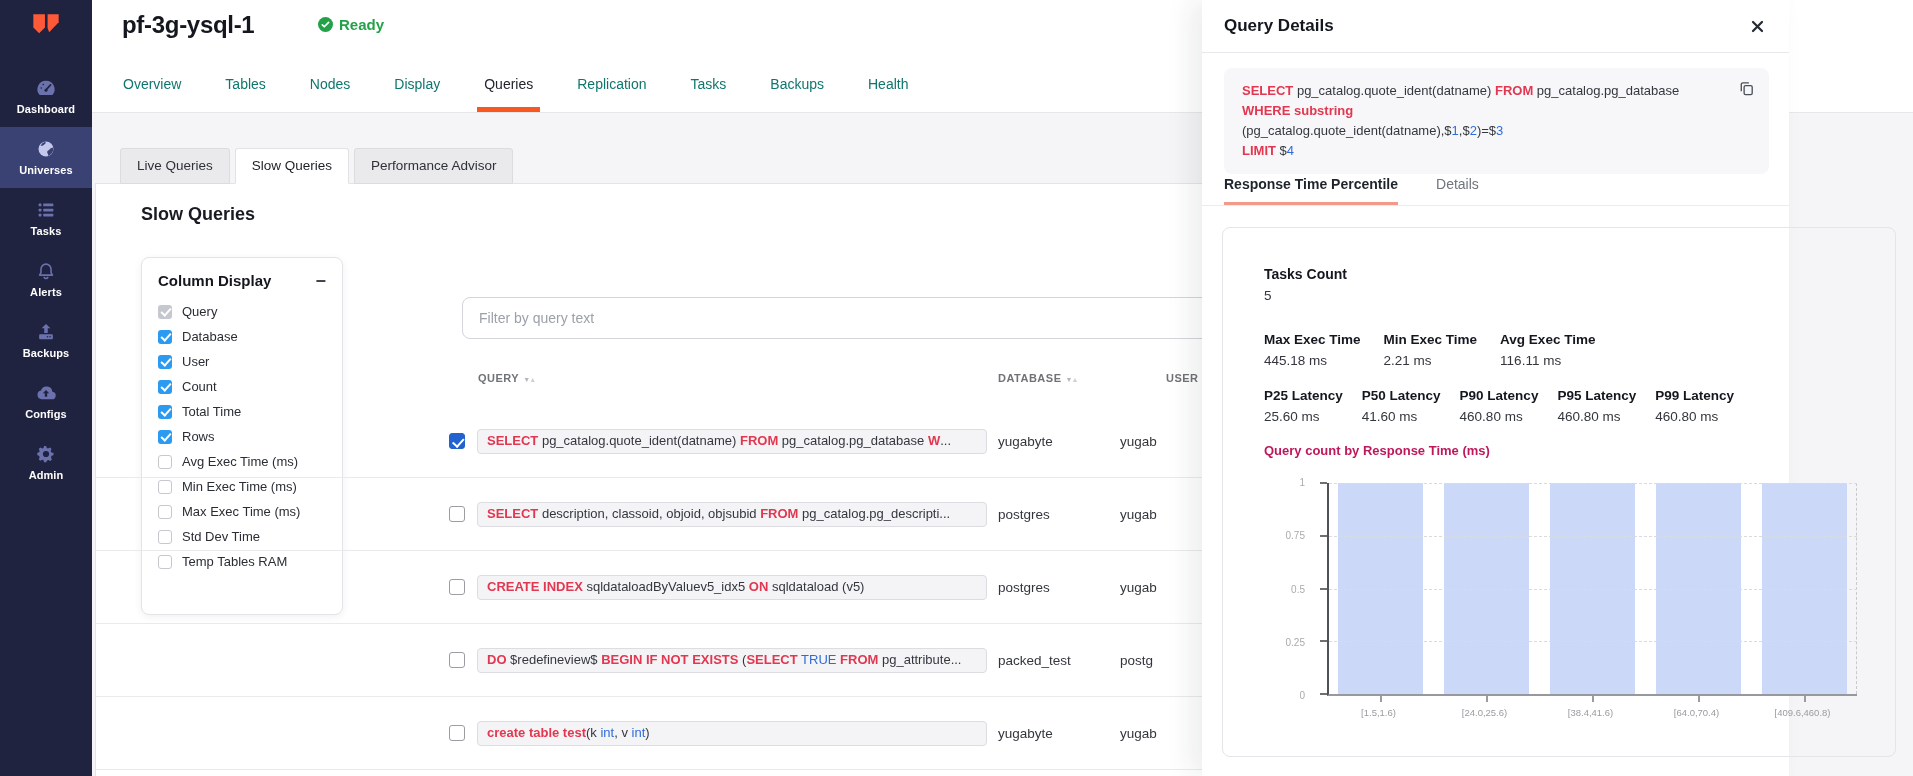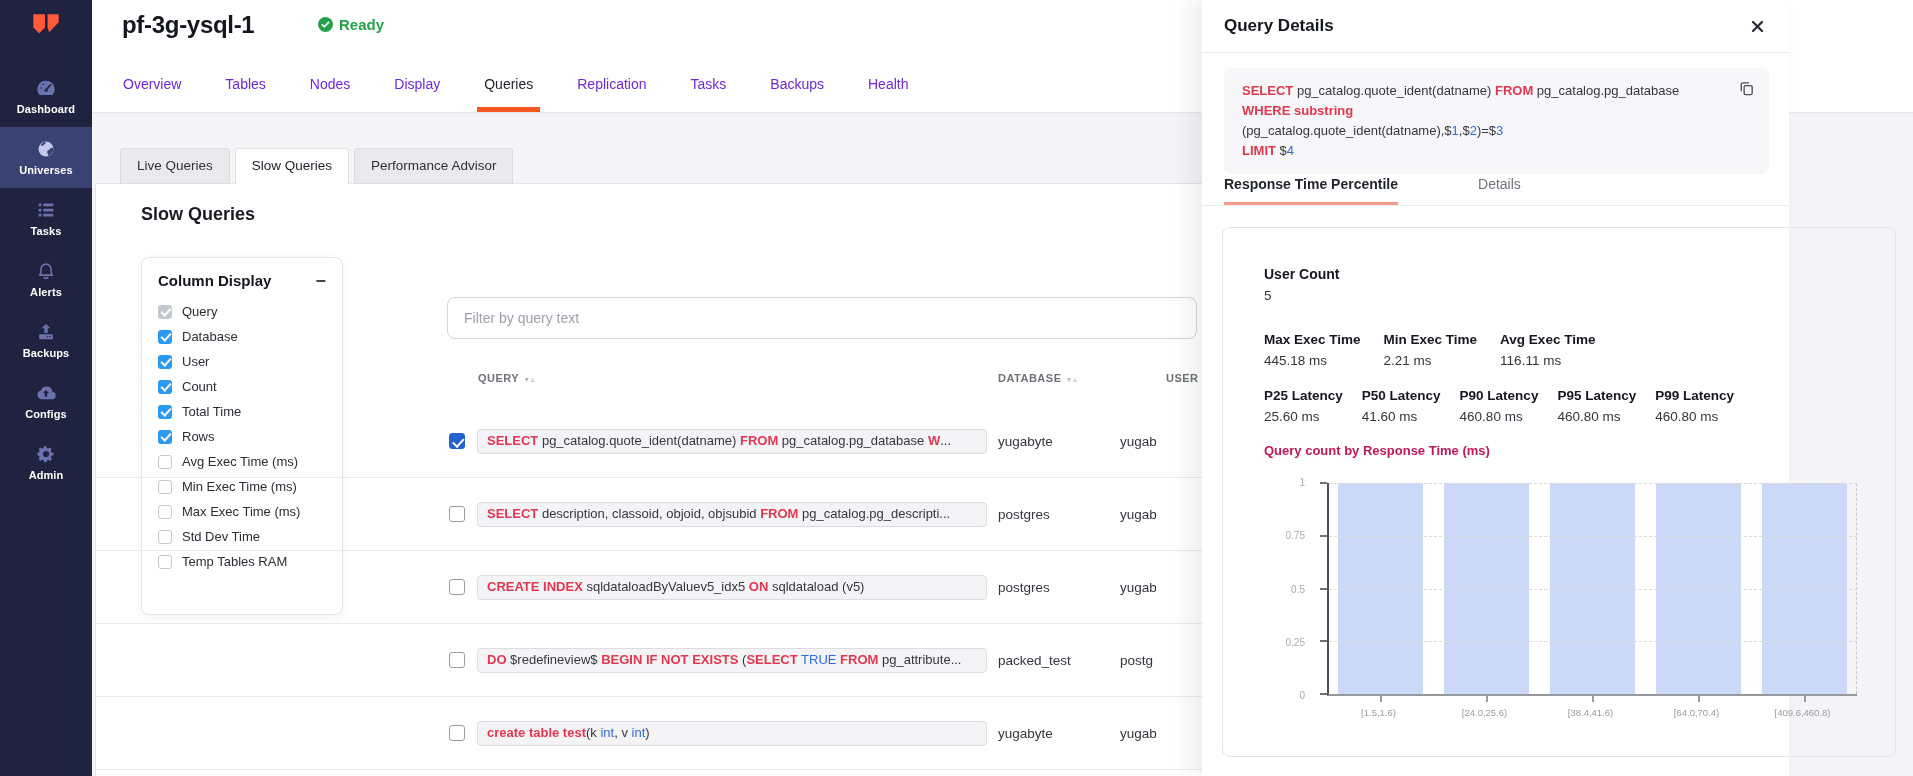--- a/index.html
+++ b/index.html
@@ -21,21 +21,21 @@
   .nav-icon svg{width:22px; height:22px; display:block;}
   .nav-label{display:block; color:#fff; font-size:11px; font-weight:700; letter-spacing:.1px;}
 
   
   #main{position:absolute; left:92px; top:0; right:0; height:776px;}
   #header-band{position:absolute; left:0; top:0; right:0; height:113px; background:#fff; border-bottom:1px solid #E7E7EA;}
   #page-title{position:absolute; left:30px; top:11px; font-size:24px; font-weight:700; color:#15171f; letter-spacing:-0.3px;}
   #ready-badge{position:absolute; left:226px; top:16px; display:flex; align-items:center; gap:6px; color:var(--green); font-size:15px; font-weight:700;}
   #ready-badge .st-icon{width:15px; height:15px; display:block;}
   #main-tabs{position:absolute; left:24px; bottom:0; display:flex;}
-  .tab{font-size:14px; color:#6d28d9; padding:0 7px 15px; margin-right:30px; border-bottom:5px solid transparent; cursor:pointer; white-space:nowrap;}
+  .tab{font-size:14px; color:#0f766e; padding:0 7px 15px; margin-right:30px; border-bottom:5px solid transparent; cursor:pointer; white-space:nowrap;}
   .tab.active{color:#23252e; border-bottom-color:var(--orange);}
 
   #content{position:absolute; left:0; top:113px; right:0; bottom:0; background:#f5f5f7;}
   #subtabs{position:absolute; left:28px; top:35px; display:flex; gap:5px; z-index:3;}
   .subtab{height:36px; line-height:34px; padding:0 16px; font-size:13.5px; color:#2e3138; background:#EAEAED; border:1px solid #DCDCE0; border-radius:3px 3px 0 0; cursor:pointer;}
   .subtab.active{background:#fff; border-color:#E2E2E6; border-bottom-color:#fff; color:#1d1f27;}
 
   #card{position:absolute; left:3px; top:70px; width:1160px; bottom:0; background:#fff; border:1px solid #E4E4E8; border-bottom:none; z-index:1;}
   #sq-heading{position:absolute; left:45px; top:20px; font-size:18px; font-weight:700; color:#191b22;}
 
@@ -46,21 +46,21 @@
   #col-collapse{font-size:18px; font-weight:700; color:#3f434b; cursor:pointer; line-height:14px;}
   #col-list{margin-top:10px;}
   .opt{display:flex; align-items:center; height:25px; font-size:13px; color:#2a2d34; cursor:pointer;}
   .cb{width:14px; height:14px; border-radius:3px; margin-right:10px; position:relative; flex:none;}
   .cb.unchecked{background:#fff; border:1px solid #C6C8CE;}
   .cb.checked{background:var(--cbblue);}
   .cb.checked-disabled{background:#C5C8CE;}
   .cb.checked::after,.cb.checked-disabled::after{content:""; position:absolute; left:4.5px; top:1.5px; width:4px; height:8px; border:solid #fff; border-width:0 2px 2px 0; transform:rotate(42deg);}
 
   
-  #filter-input{position:absolute; left:351px; top:113px; width:750px; height:42px; border:1px solid #D4D4DA; border-radius:8px; padding:0 16px; font-size:14px; font-family:"Liberation Sans",sans-serif; color:#2a2d34; outline:none;}
+  #filter-input{position:absolute; left:366px; top:113px; width:750px; height:42px; border:1px solid #D4D4DA; border-radius:8px; padding:0 16px; font-size:14px; font-family:"Liberation Sans",sans-serif; color:#2a2d34; outline:none;}
   #filter-input::placeholder{color:#9CA0A8;}
   #table-header{position:absolute; left:0; top:188px; right:0; height:20px;}
   .th{position:absolute; font-size:11px; font-weight:700; letter-spacing:.5px; color:#6F7277; cursor:pointer;}
   .th.th0{left:382px;} .th.th1{left:902px;} .th.th2{left:1070px;}
   .sort{margin-left:4px; font-size:7px; letter-spacing:-1px;}
   .sort .sd{font-style:normal; color:#B4B7BD;}
   .sort .sa{font-style:normal; color:#CFD1D6;}
   #query-rows{position:absolute; left:0; top:221px; right:0;}
   .t-row{position:relative; height:73px; border-bottom:1px solid #EAEAED; cursor:pointer;}
   .rcb{position:absolute; left:353px; top:28px; width:16px; height:16px; border-radius:3px; background:#fff; border:1px solid #9a9da4;}
@@ -72,21 +72,21 @@
   .cell{position:absolute; top:29px; font-size:13.5px; color:#33363d; white-space:nowrap;}
   .cell.db{left:902px;} .cell.user{left:1024px;}
 
   
   #panel{position:absolute; left:1202px; top:0; width:587px; height:776px; background:#fff; box-shadow:-12px 0 24px rgba(31,33,40,.08); z-index:10;}
   #panel-head{position:relative; height:53px; border-bottom:1px solid #E8E8EC;}
   #panel-title{position:absolute; left:22px; top:16px; font-size:17px; font-weight:700; color:#15171f;}
   #panel-close{position:absolute; right:24px; top:19px; width:15px; height:15px; cursor:pointer;}
   #sql-box{position:absolute; left:22px; top:68px; right:20px; background:#F7F7F9; border-radius:8px; padding:13px 44px 13px 18px; font-size:13px; line-height:20px; color:#34373e;}
   #copy-btn{position:absolute; right:13px; top:11px; width:19px; height:19px; cursor:pointer;}
-  #panel-tabs{position:absolute; left:0; top:176px; right:0; height:30px; border-bottom:1px solid #ECECEF; padding-left:22px; display:flex; gap:80px;text-align:right;}
+  #panel-tabs{position:absolute; left:0; top:176px; right:0; height:30px; border-bottom:1px solid #ECECEF; padding-left:22px; display:flex; gap:38px;text-align:right;}
   .ptab{font-size:14px; color:#70747C; padding-bottom:9px; border-bottom:3px solid transparent; cursor:pointer;}
   .ptab.active{color:#1f232b; font-weight:600; border-bottom-color:var(--salmon);}
   #stat-card{position:absolute; left:20px; top:227px; width:674px; height:530px; border:1px solid #E5E5E9; border-radius:8px;}
   .stat-label{font-size:13.5px; font-weight:700; color:#15171f; margin-bottom:6px; white-space:nowrap;}
   .stat-value{font-size:13.5px; color:#33363d; white-space:nowrap;}
   #total-block{position:absolute; left:41px; top:38px;}
   #total-block .stat-label{font-size:14px;}
   #exec-row{position:absolute; left:41px; top:104px; display:flex; gap:23px;}
   #exec-row .stat{min-width:88px;}
   #lat-row{position:absolute; left:41px; top:160px; display:flex; gap:19px;}
@@ -337,21 +337,21 @@
       </div>
   </div>
 
   <div id="panel-tabs">
       <span class="ptab active">Response Time Percentile</span>
       <span class="ptab">Details</span>
     </div>
 
   <div id="stat-card">
     <div id="total-block">
-      <div class="stat-label">User Count</div>
+      <div class="stat-label">Tasks Count</div>
       <div class="stat-value">5</div>
     </div>
     <div id="exec-row">
         <div class="stat">
           <div class="stat-label">Max Exec Time</div>
           <div class="stat-value">445.18 ms</div>
         </div>
         <div class="stat">
           <div class="stat-label">Min Exec Time</div>
           <div class="stat-value">2.21 ms</div>

